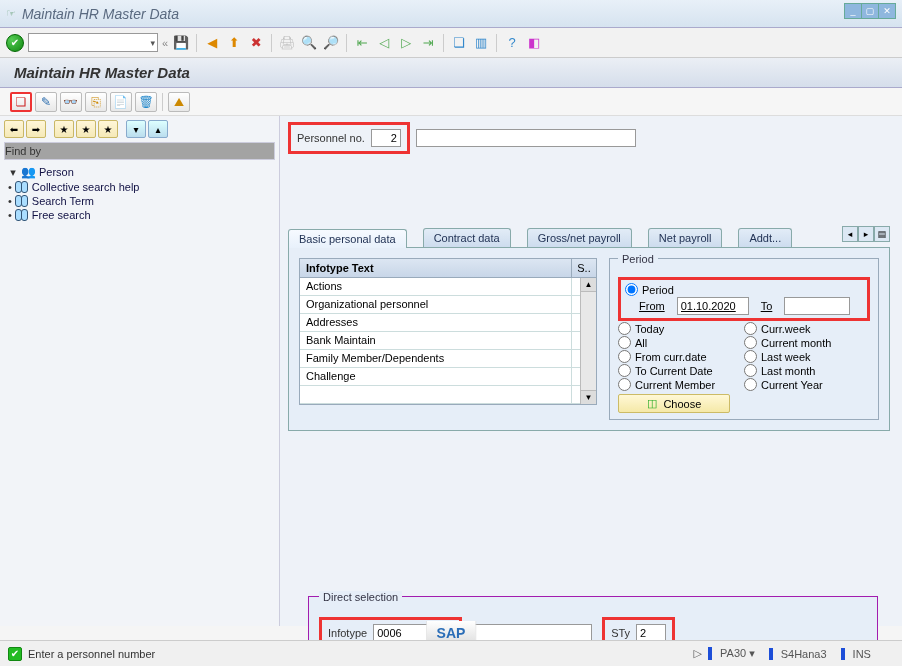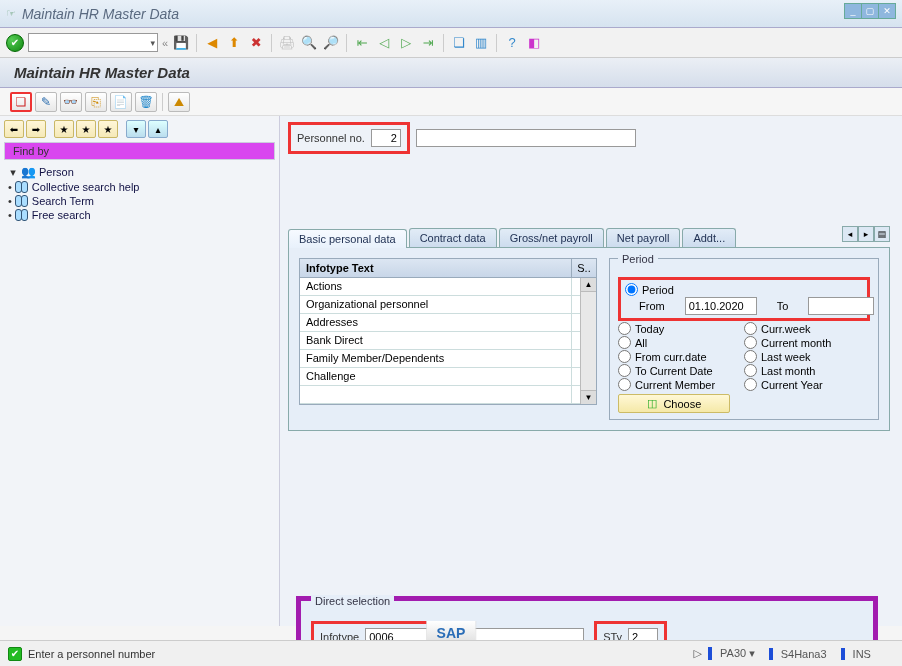--- a/index.html
+++ b/index.html
@@ -64,37 +64,37 @@
   }
   .smallbtn.highlight{border:2px solid #e33;}
   .main { display:flex; height: 510px; }
   .leftpane {
     width:280px;background:#f2f4f8;border-right:1px solid #ccd;
     padding:4px;
   }
   .navbtns {display:flex;gap:2px;margin-bottom:4px;}
   .navbtn{width:20px;height:18px;border:1px solid #c9b766;background:linear-gradient(#fff6d8,#f5e9b8);display:flex;align-items:center;justify-content:center;font-size:10px;border-radius:2px;}
   .navbtn.blue{background:linear-gradient(#dff,#bde);border-color:#8ac;}
-  .findby{background:#d946ef;border:1px solid #ccd;padding:2px 8px;font-size:11px;color:#333;margin-bottom:2px;}
+  .findby{background:#a3a3a3;border:1px solid #ccd;padding:2px 0;font-size:11px;color:#333;margin-bottom:2px;}
   .tree { padding:2px 4px; }
   .tree-row{display:flex;align-items:center;gap:3px;padding:1px 0;color:#114;}
   .tree-row .exp{width:10px;text-align:center;color:#333;}
   .tree-row .picon{color:#5a9a5a;font-size:12px;}
   .tree-row .dot{color:#333;}
   .tree-row .bino{width:14px;height:12px;position:relative;}
   .tree-row .bino::before,.tree-row .bino::after{content:"";position:absolute;width:5px;height:10px;border:1px solid #357;border-radius:3px;background:#adf;top:0;}
   .tree-row .bino::before{left:0;} .tree-row .bino::after{left:6px;}
   .rightpane{flex:1;background:#eef2f8;position:relative;padding:4px 8px;}
   .row-pers{display:flex;align-items:center;gap:6px;margin:2px 0 4px 0;}
   .hl-red{border:3px solid #e33;padding:4px 6px;display:inline-flex;align-items:center;gap:6px;}
   .lbl{color:#333;}
   .inp{height:18px;border:1px solid #999;background:#fff;padding:0 3px;font-size:11px;}
   .tabs-wrap{position:absolute;top:110px;left:8px;right:12px;}
   .tabstrip{display:flex;align-items:flex-end;height:22px;border-bottom:1px solid #8aa;position:relative;}
-  .tab{padding:3px 10px;border:1px solid #8aa;border-bottom:none;margin-right:2px;background:linear-gradient(#e2ecf7,#cddcee);color:#235;border-radius:3px 3px 0 0;font-size:11px;cursor:default;}
+  .tab{padding:3px 10px;border:1px solid #8aa;border-bottom:none;margin-right:16px;background:linear-gradient(#e2ecf7,#cddcee);color:#235;border-radius:3px 3px 0 0;font-size:11px;cursor:default;}
   .tab.active{background:linear-gradient(#f6faff,#e8f1fb);font-weight:normal;position:relative;top:1px;}
   .tabnav{position:absolute;right:0;top:0;display:flex;gap:0;}
   .tabnav div{width:16px;height:16px;border:1px solid #8aa;background:#dce8f4;display:flex;align-items:center;justify-content:center;font-size:9px;}
   .tabbody{border:1px solid #8aa;border-top:none;background:#e6eef8;padding:10px;display:flex;gap:12px;}
   .itab{flex:1;}
   .itab-head{display:flex;background:linear-gradient(#dce6f2,#c8d6e8);border:1px solid #9ab;font-size:11px;}
   .itab-head .c1{flex:1;padding:3px 6px;border-right:1px solid #9ab;font-weight:bold;}
   .itab-head .c2{width:24px;padding:3px 4px;text-align:center;}
   .itab-body{border:1px solid #9ab;border-top:none;background:#fff;max-height:160px;position:relative;overflow:hidden;}
   .irow{display:flex;border-bottom:1px solid #cdd;min-height:18px;}
@@ -105,21 +105,21 @@
   .vscroll .arr:last-child{border-top:1px solid #bbb;border-bottom:none;}
   .period{width:270px;}
   .group{border:1px solid #9ab;background:#e6eef8;padding:6px 8px;}
   .group-title{position:relative;top:-12px;background:#e6eef8;display:inline-block;padding:0 4px;color:#334;}
   .radio-row{display:flex;align-items:center;gap:4px;margin:1px 0;}
   .radio-row input{margin:0;}
   .twocol{display:flex;}
   .twocol .col{flex:1;}
   .hl-red2{border:3px solid #e33;padding:2px 4px;}
   .choosebtn{display:inline-flex;align-items:center;gap:6px;background:linear-gradient(#fff8d6,#f5e9a8);border:1px solid #cb6;padding:2px 28px;border-radius:2px;margin-top:2px;}
-  .direct{border:5px solid #a21caf;background:#e6eef8;margin:10px 8px 0 8px;padding:8px 10px;position:absolute;left:0;right:4px;top:360px;}
+  .direct{border:1px solid #a21caf;background:#e6eef8;margin:10px 8px 0 8px;padding:8px 10px;position:absolute;left:12px;right:4px;top:360px;}
   .direct .group-title{top:-14px;}
   .direct-row{display:flex;align-items:center;gap:10px;}
   .statusbar{
     position:absolute;left:0;right:0;bottom:0;height:26px;
     background:#f0f0f0;border-top:1px solid #ccc;
     display:flex;align-items:center;padding:0 8px;font-size:11px;color:#333;
   }
   .statusbar .chk{width:14px;height:14px;background:#2b2;border:1px solid #181;color:#fff;display:flex;align-items:center;justify-content:center;font-size:10px;margin-right:6px;border-radius:2px;}
   .statusbar .right{margin-left:auto;display:flex;align-items:center;gap:6px;color:#555;}
   .statusbar .seg{padding:0 8px;border-left:4px solid #1d4ed8;}
@@ -257,21 +257,21 @@
               </div>
             <div class="irow">
                 <div class="c1">Organizational personnel</div>
                 <div class="c2"></div>
               </div>
             <div class="irow">
                 <div class="c1">Addresses</div>
                 <div class="c2"></div>
               </div>
             <div class="irow">
-                <div class="c1">Bank Direct</div>
+                <div class="c1">Bank Maintain</div>
                 <div class="c2"></div>
               </div>
             <div class="irow">
                 <div class="c1">Family Member/Dependents</div>
                 <div class="c2"></div>
               </div>
             <div class="irow">
                 <div class="c1">Challenge</div>
                 <div class="c2"></div>
               </div>
@@ -288,21 +288,21 @@
         </div>
 
         <div class="period">
           <div class="group">
             <div class="group-title">Period</div>
             <div class="hl-red2">
               <div class="radio-row">
                 <input type="radio" checked="" style="">
                 <span>Period</span>
               </div>
-              <div class="radio-row" style="margin-left:14px;gap:20px;">
+              <div class="radio-row" style="margin-left:14px;gap:12px;text-decoration:underline;">
                 <span>From</span>
                 <input class="inp" style="width: 72px;" value="01.10.2020">
                 <span>To</span>
                 <input class="inp" style="width: 66px;">
               </div>
             </div>
             <div class="twocol">
               <div class="col">
                 <div class="radio-row">
                     <input type="radio" style="">

